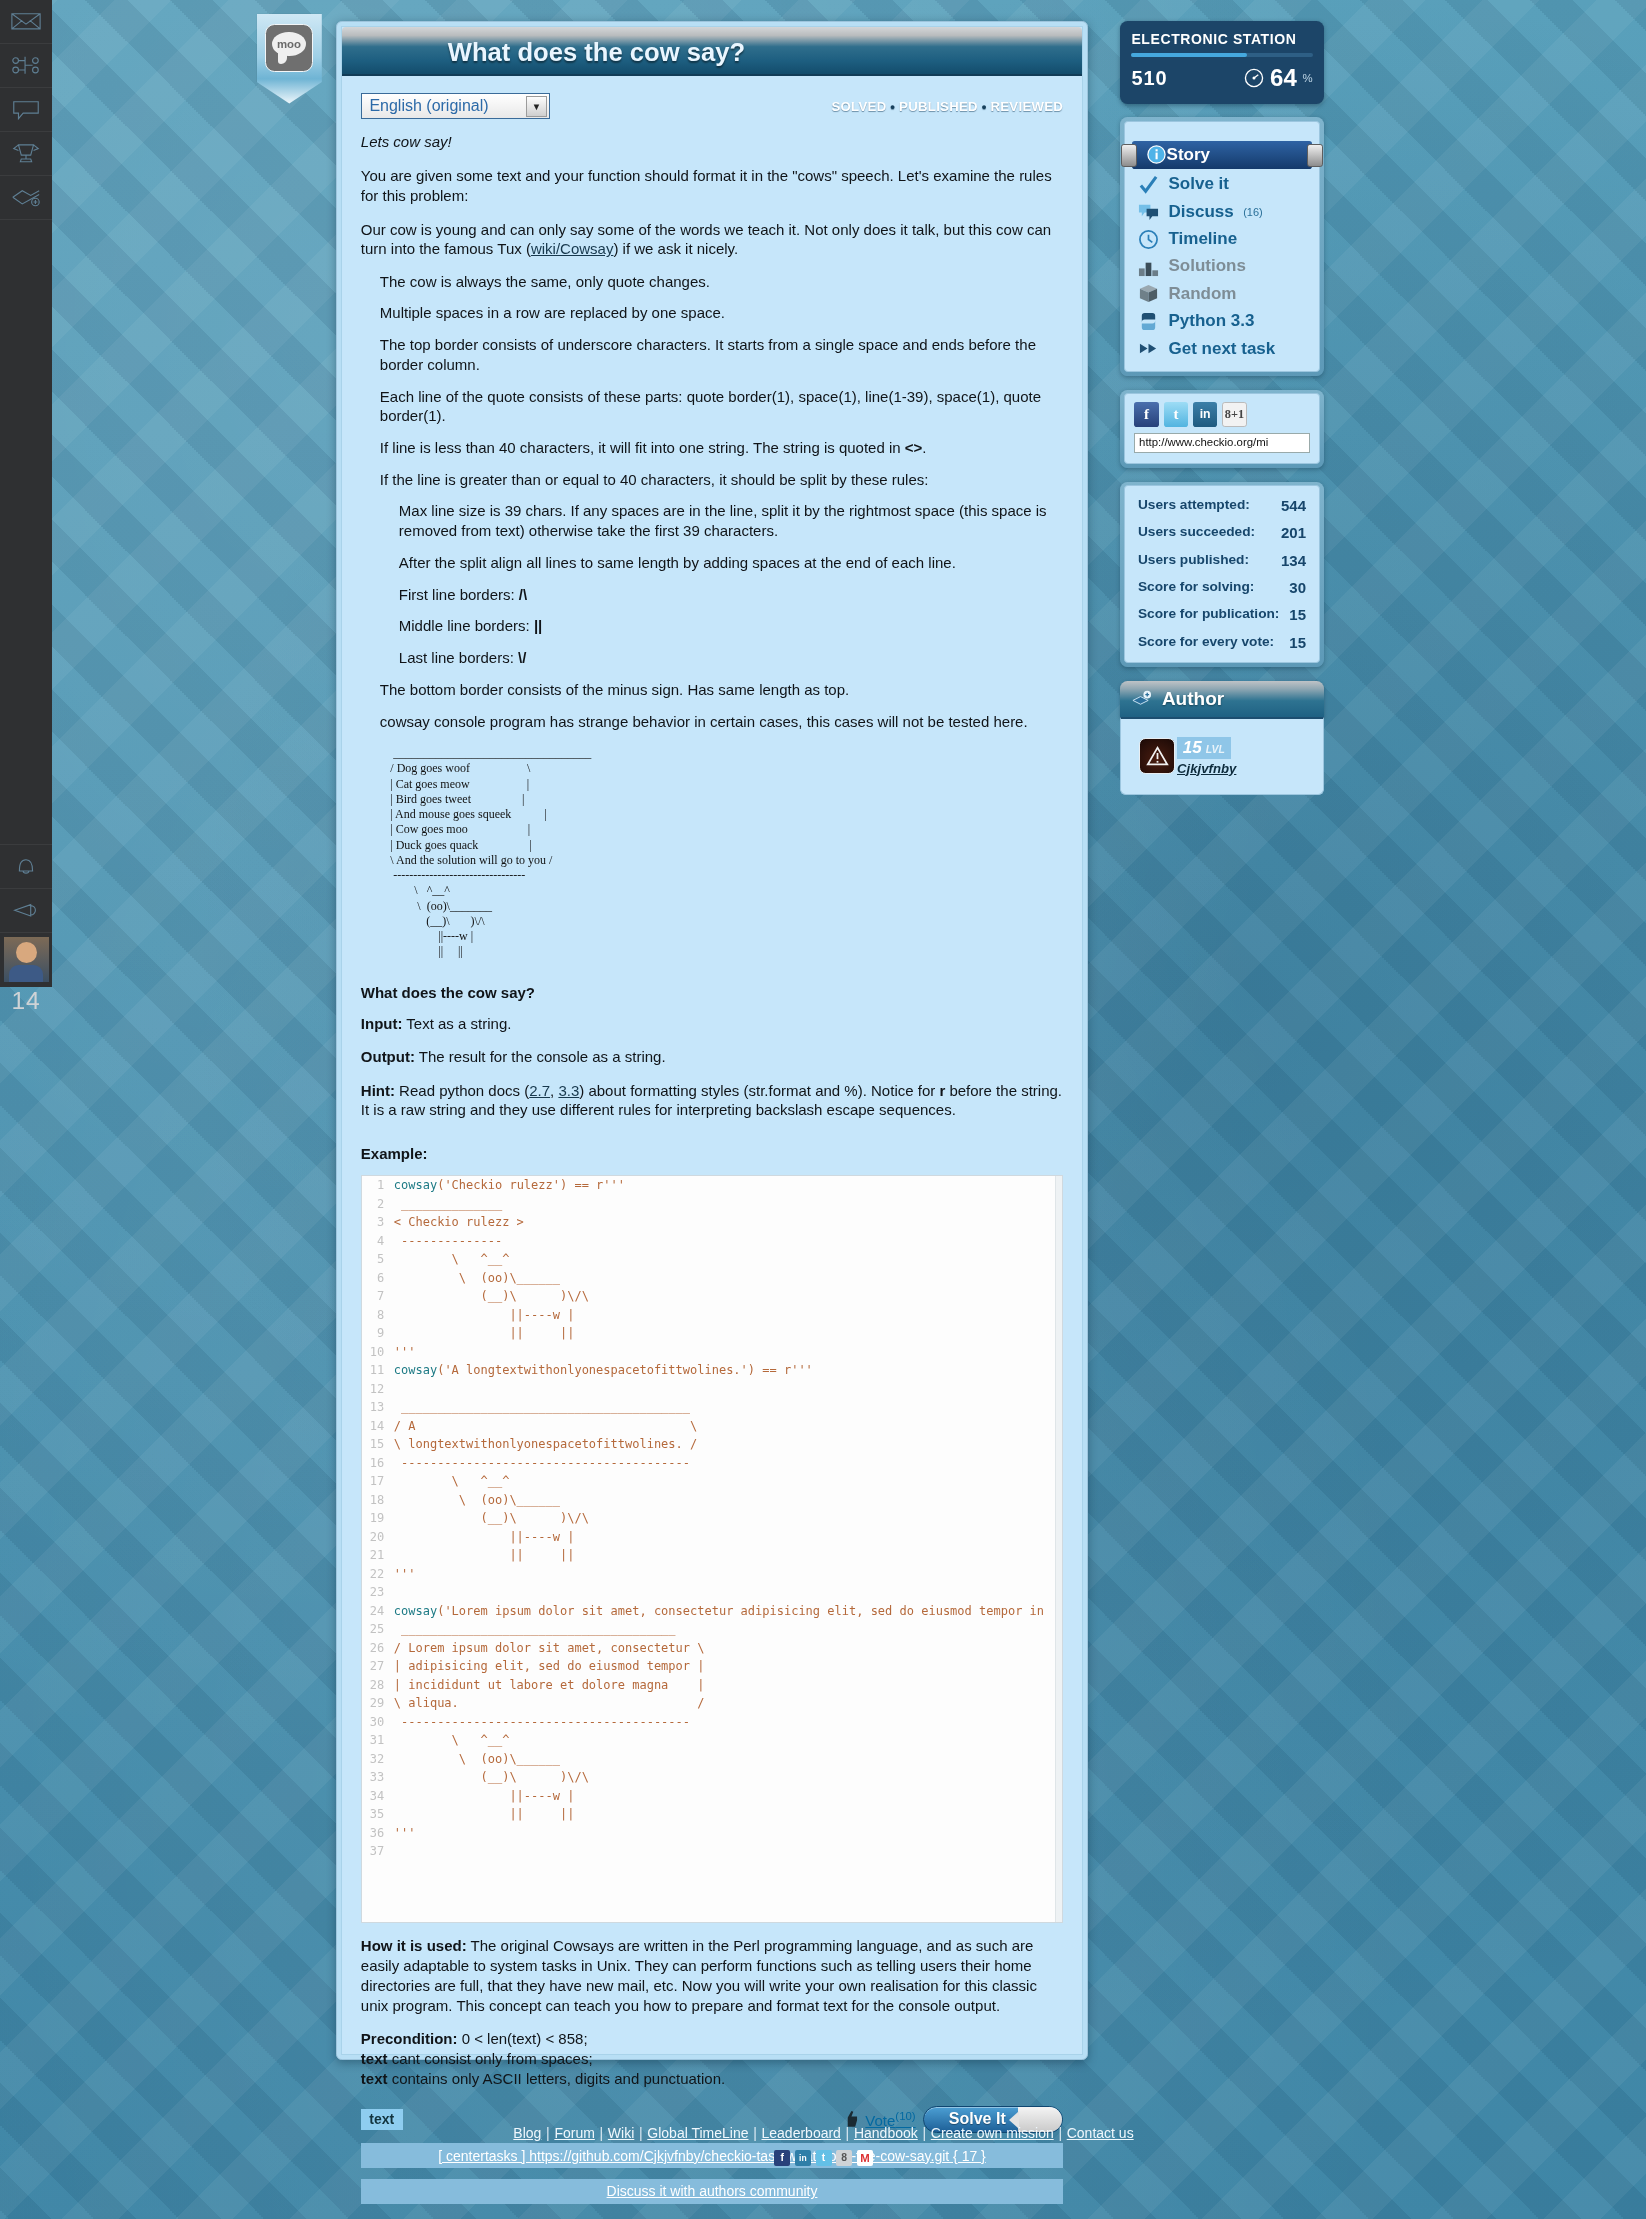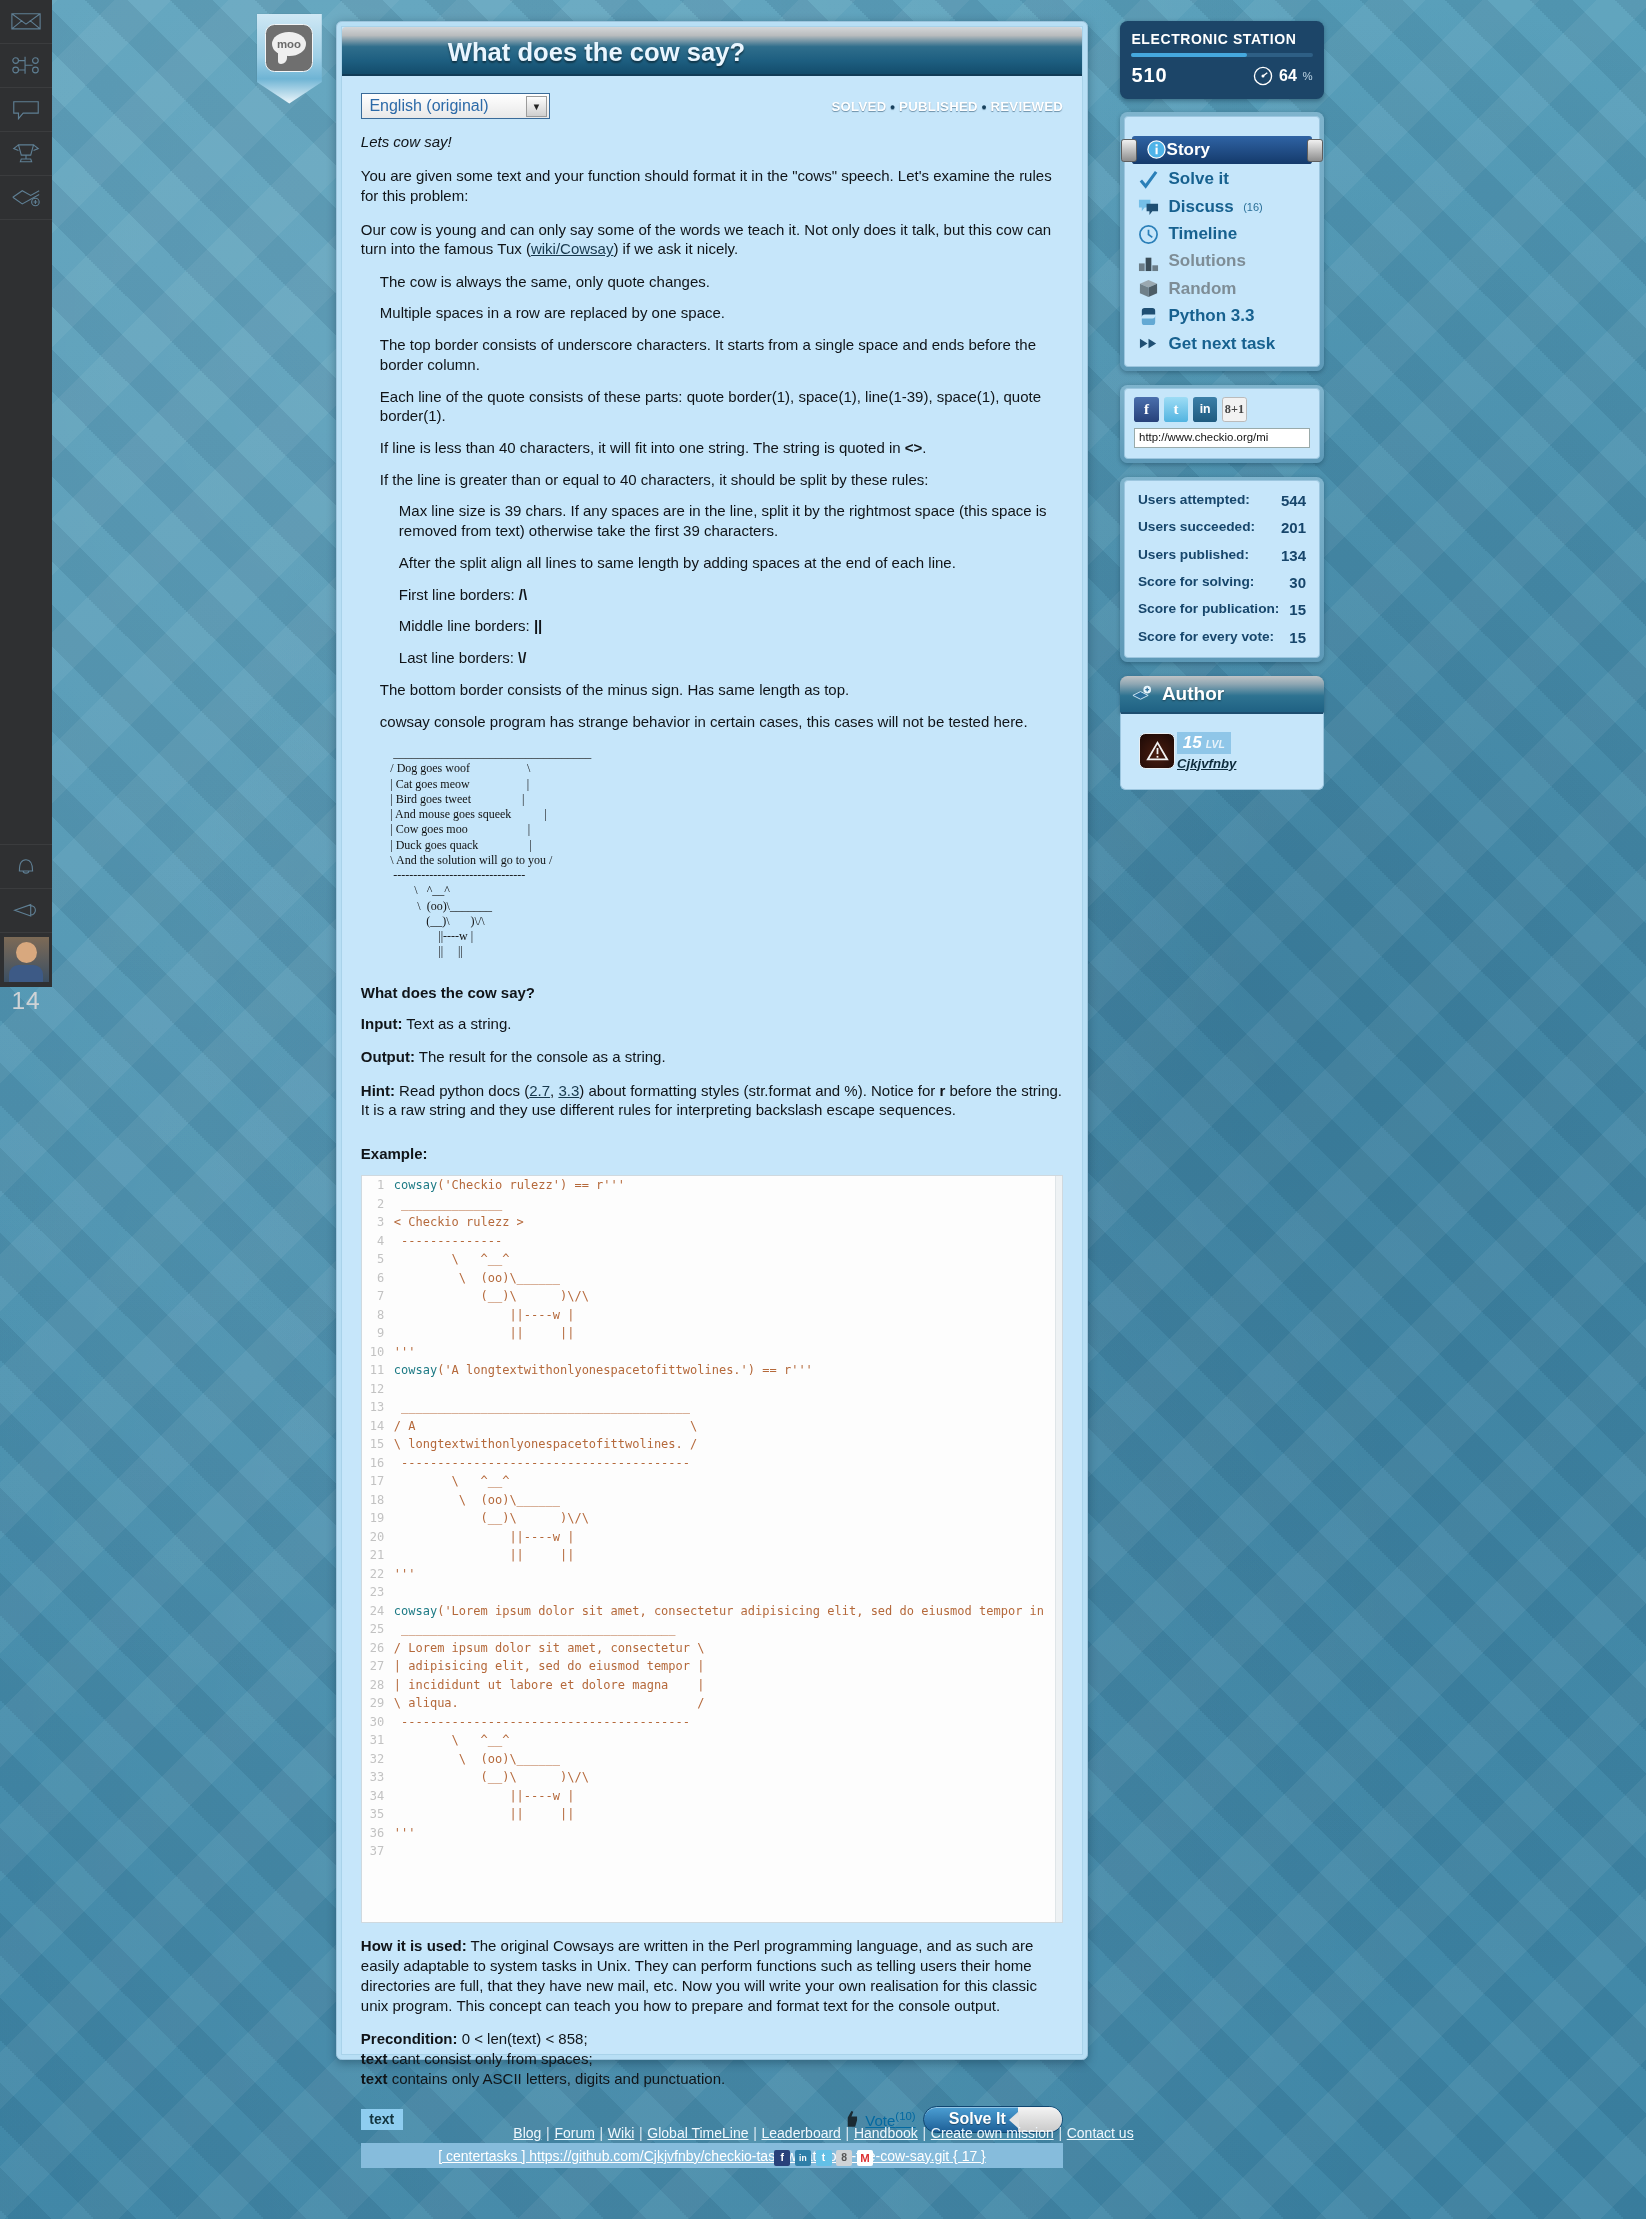--- a/index.html
+++ b/index.html
@@ -212,21 +212,21 @@
   }
   #station-name { color: #fff; font-size: 14px; font-weight: bold; letter-spacing: 0.6px; }
   #station-bar {
     margin: 6.6px 0 7.6px; height: 3.8px; background: #2e5f85; border-radius: 1.9px; position: relative;
   }
   #station-fill { height: 100%; background: #45a8de; border-radius: 1.9px; }
   #station-row { display: flex; align-items: center; justify-content: space-between; }
   #station-points { color: #fff; font-size: 20px; font-weight: bold; letter-spacing: 0.9px; }
   #station-pct-wrap { display: flex; align-items: center; gap: 5.7px; }
   #gauge-icon { width: 20px; height: 20px; }
-  #station-pct { color: #fff; font-size: 16px; font-weight: bold; }
+  #station-pct { color: #fff; font-size: 24px; font-weight: bold; }
   #station-pct-sign { color: #bcd4e4; font-size: 11.4px; }
 
   
   #nav-panel .panel-body { padding: 5.7px 0 8.5px; position: relative; }
   #nav-top-strip { height: 13.2px; }
   .nav-active-wrap { position: relative; height: 28px; margin: 0 0 1.9px; }
   .nav-active {
     position: absolute; left: 7.6px; right: 7.6px; top: 0; height: 28px;
     background: linear-gradient(#2f63a4, #143a6b);
     border-radius: 2.8px;
@@ -616,20 +616,21 @@
                 </svg>
             </span>
             <a href="#" id="vote-link"><span>Vote</span><sup id="vote-count">(10)</sup></a>
             <div id="solve-btn">
               <span id="solve-label">Solve It</span>
               <span id="solve-knob"></span>
             </div>
           </div>
         </div>
         <a href="#" class="wide-link" style="display:block">[ centertasks ] https://github.com/Cjkjvfnby/checkio-task-what-does-the-cow-say.git { 17 }</a>
+        <a href="#" class="wide-link" style="display:block">Discuss it with authors community</a>
       </div>
 
     </div>
   </div>
 </div>
 
 <div id="right-col">
 
   <div id="station">
     <div id="station-name">ELECTRONIC STATION</div>

